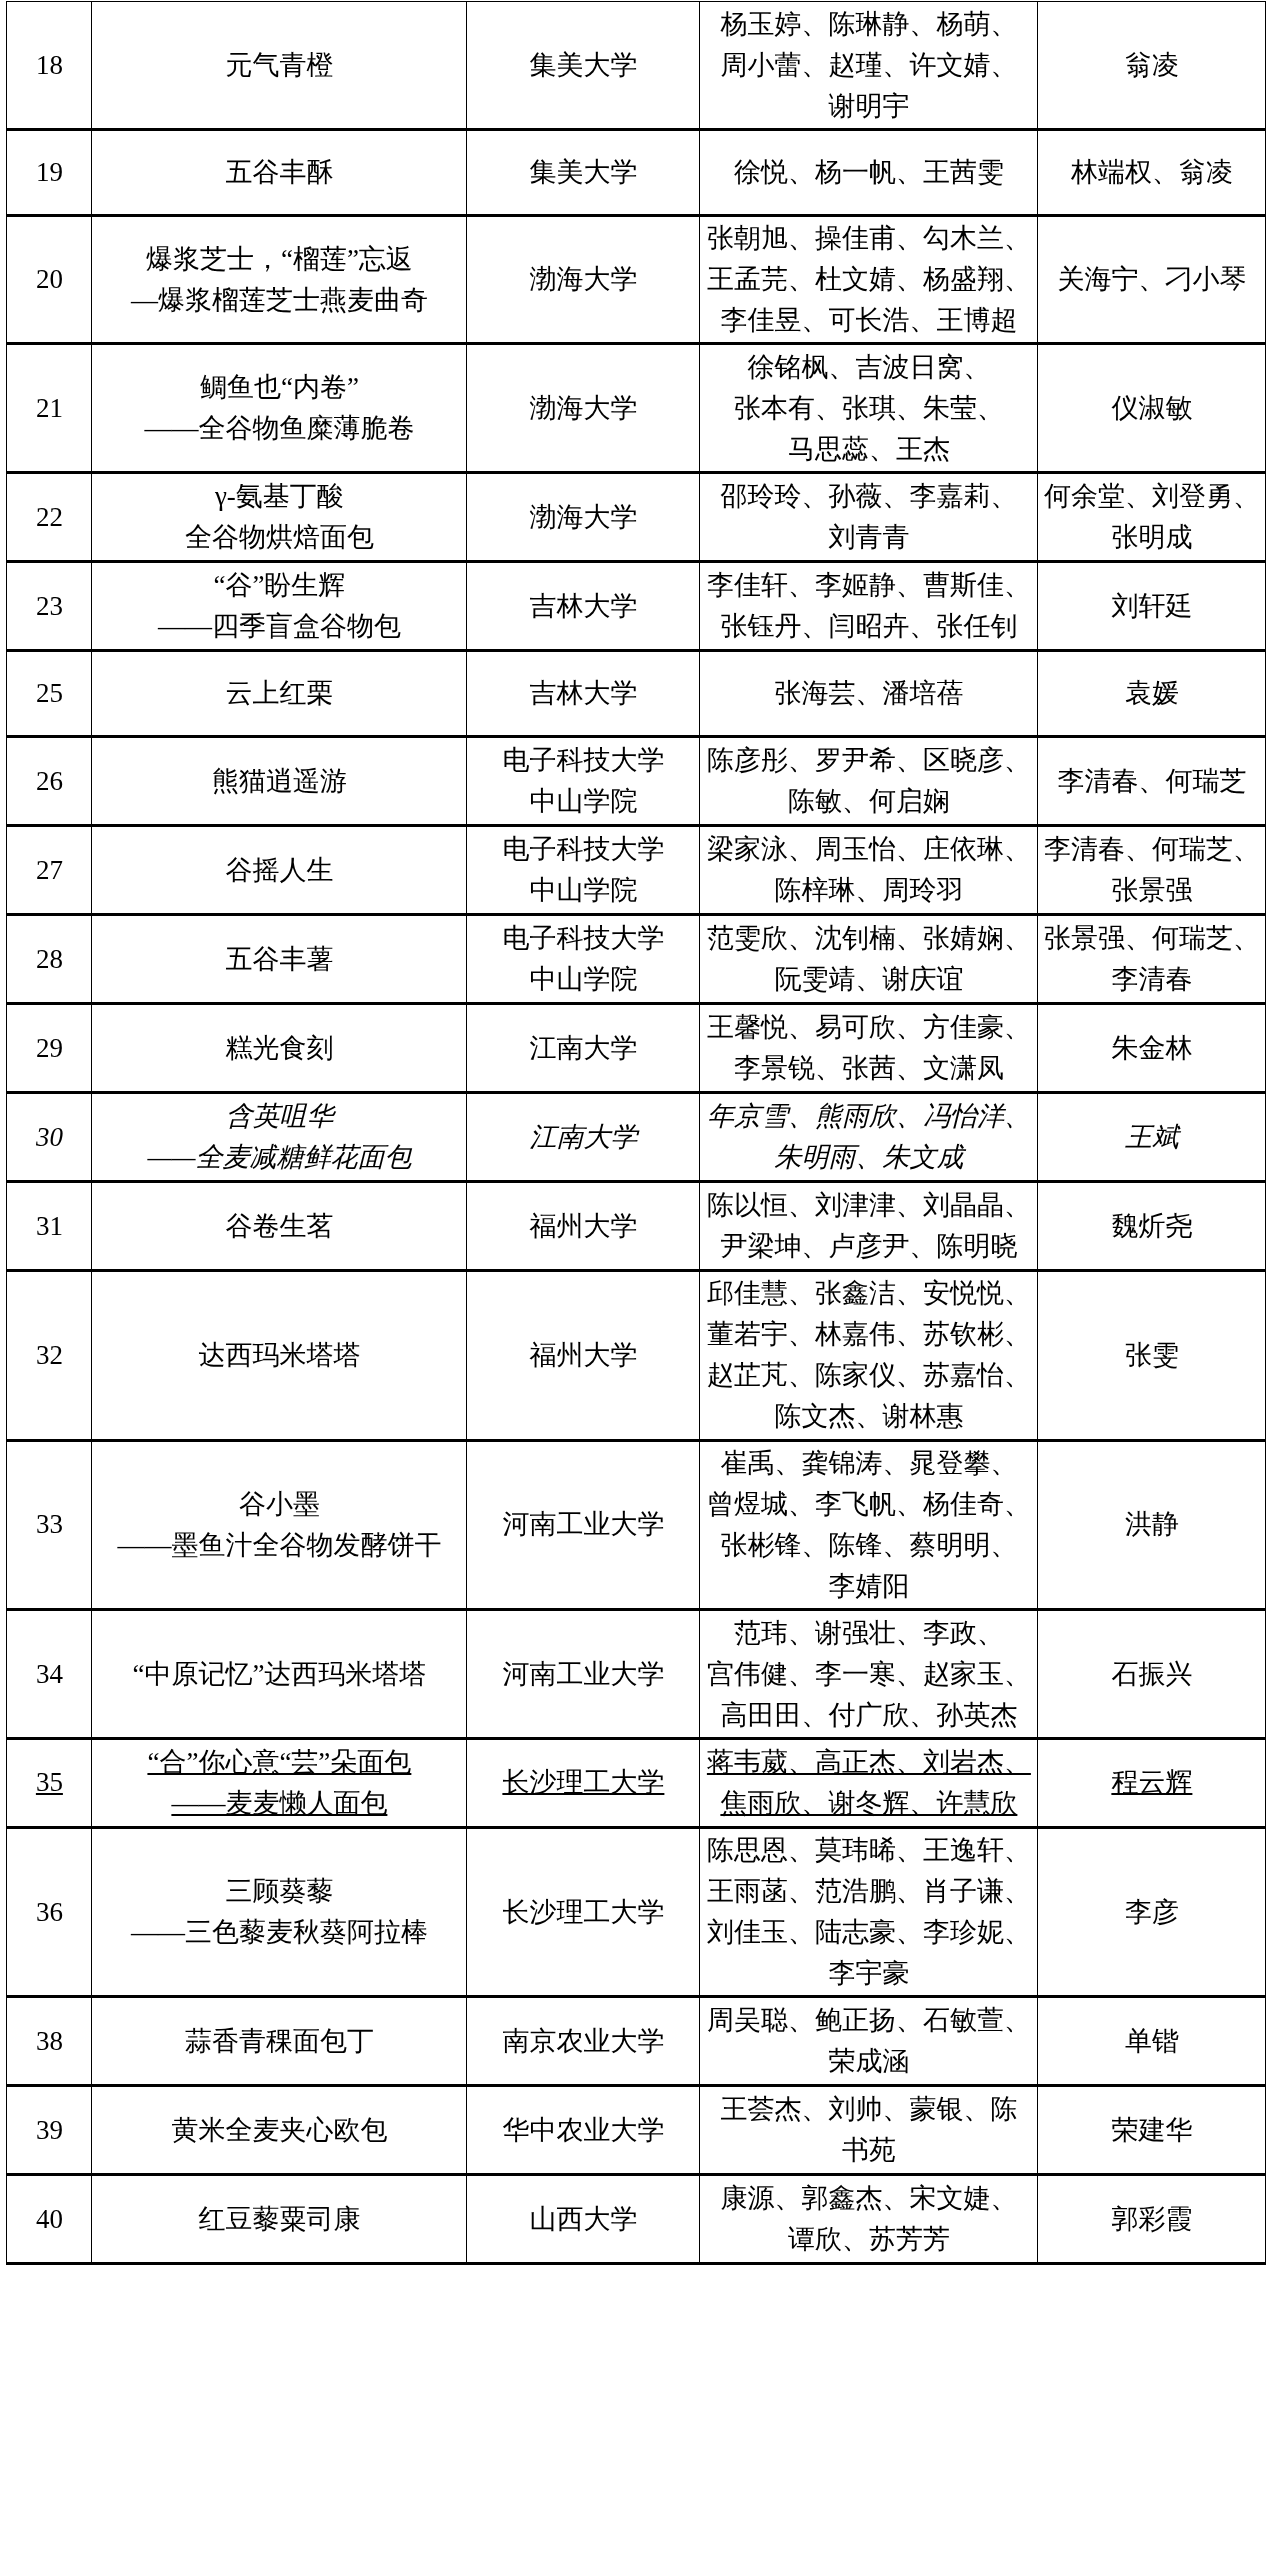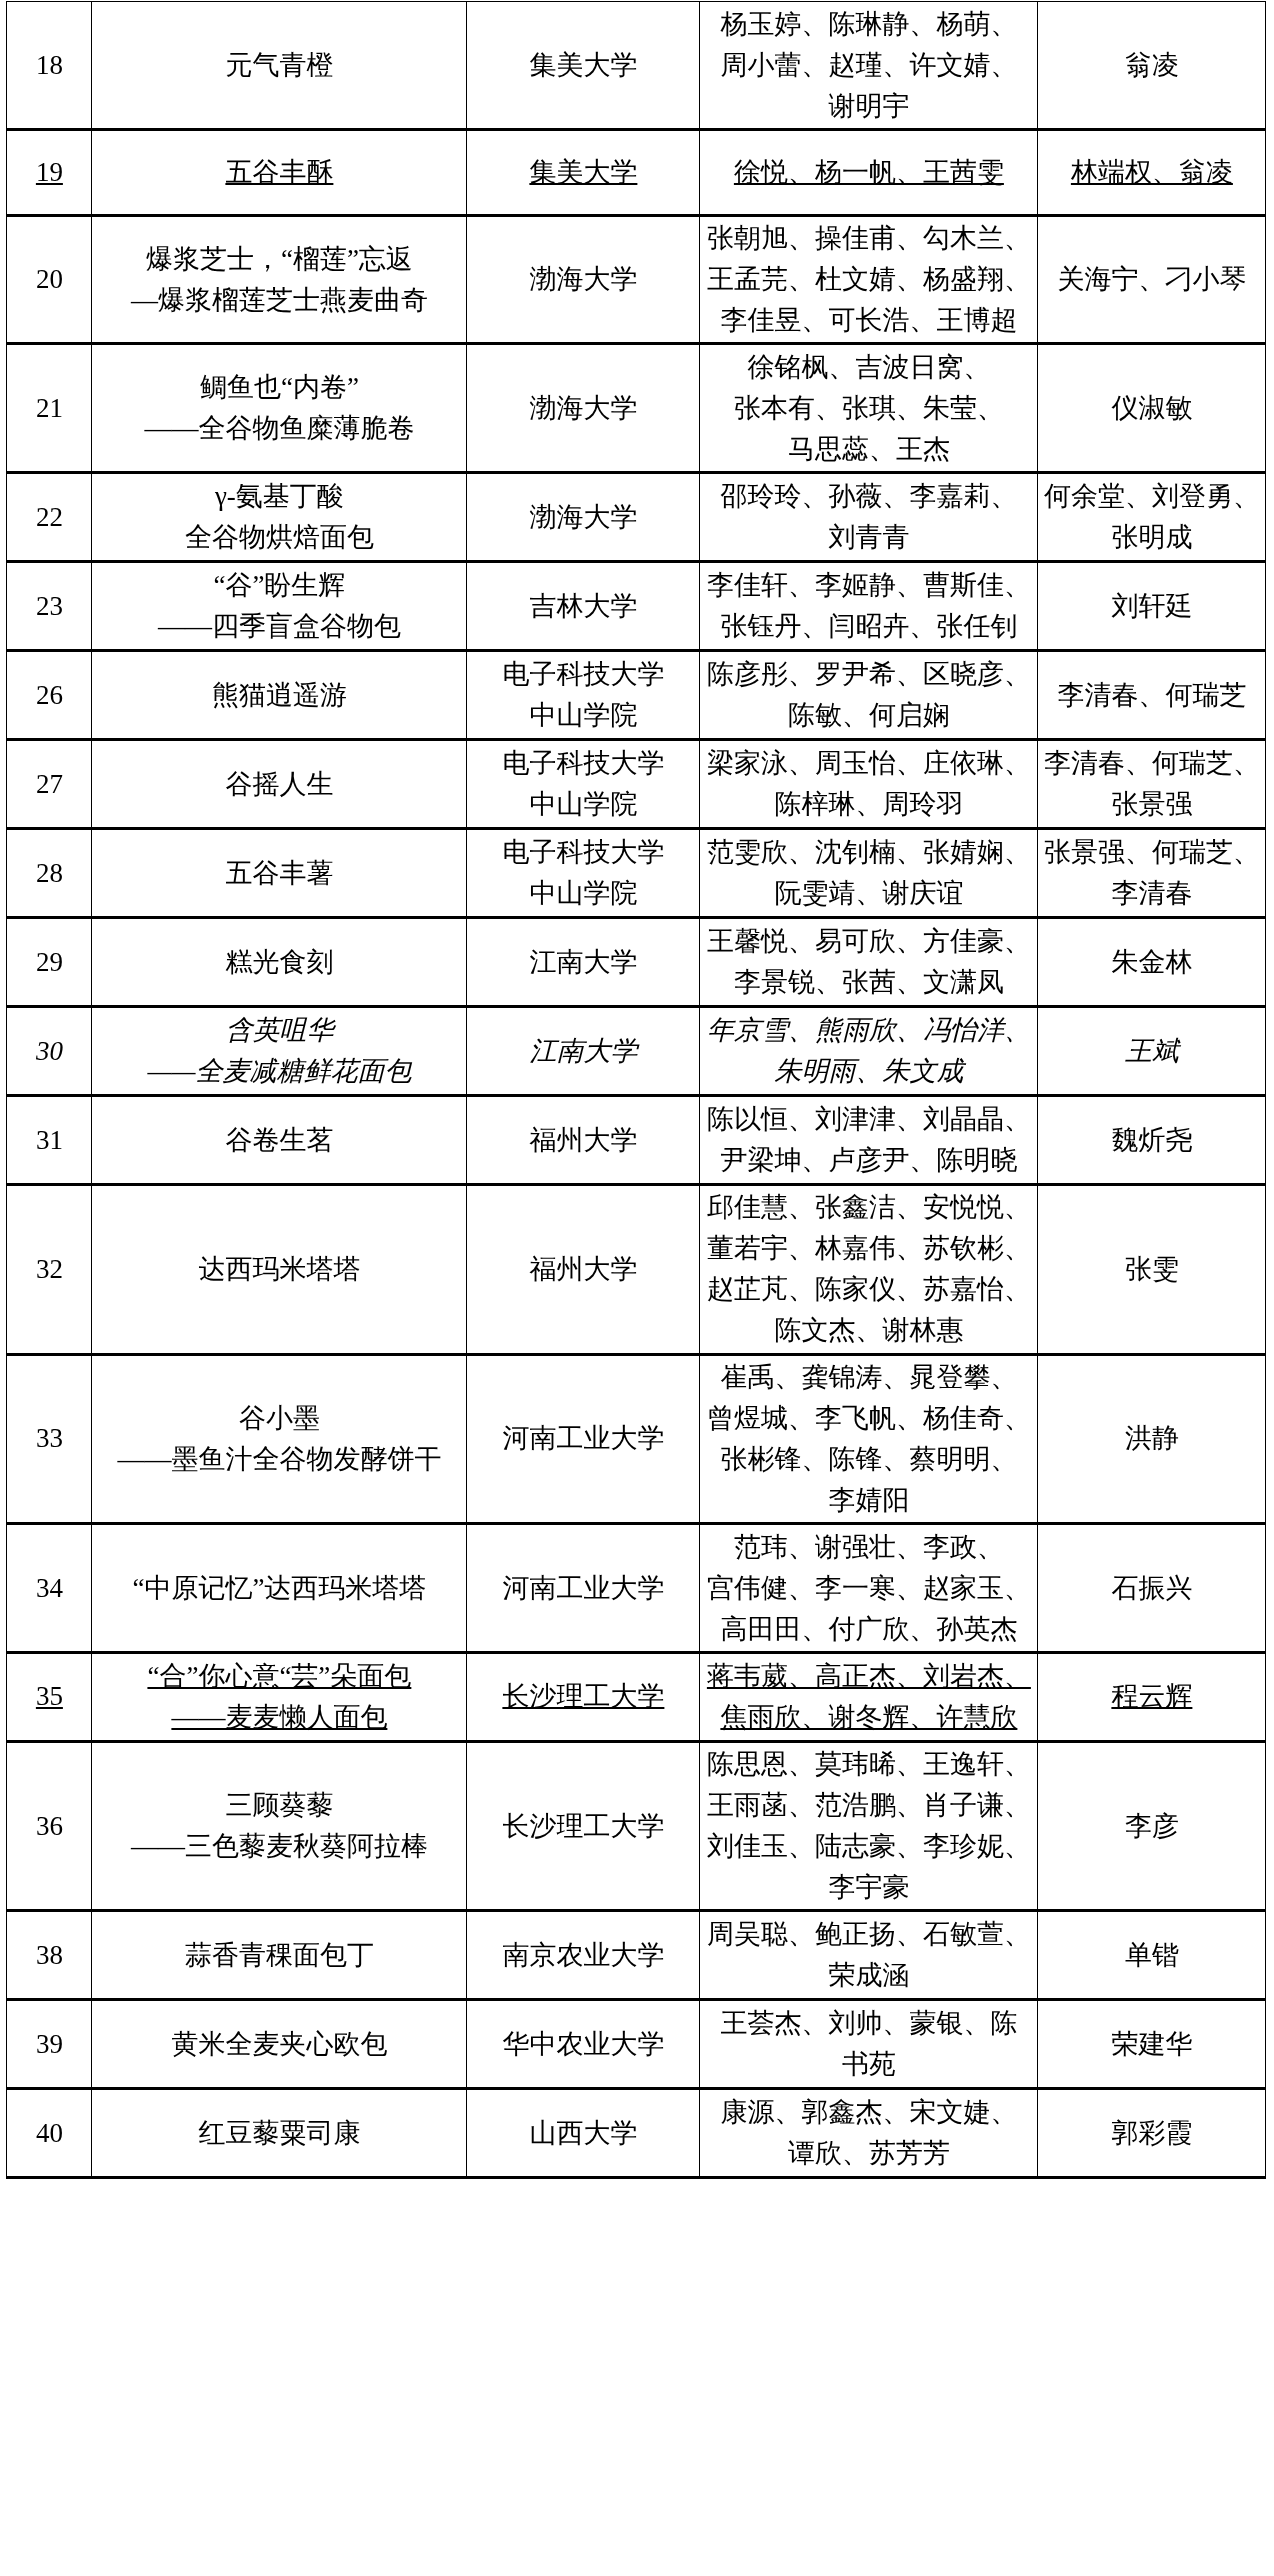--- a/index.html
+++ b/index.html
@@ -57,21 +57,21 @@
           </td>
           <td>
             <div class="cell-line">杨玉婷、陈琳静、杨萌、</div>
             <div class="cell-line">周小蕾、赵瑾、许文婧、</div>
             <div class="cell-line">谢明宇</div>
           </td>
           <td>
             <div class="cell-line">翁凌</div>
           </td>
         </tr>
-        <tr style="height: 86px; text-decoration: underline;">
+        <tr style="height: 86px;">
           <td class="num">19</td>
           <td>
             <div class="cell-line">五谷丰酥</div>
           </td>
           <td>
             <div class="cell-line">集美大学</div>
           </td>
           <td>
             <div class="cell-line">徐悦、杨一帆、王茜雯</div>
           </td>
@@ -141,20 +141,35 @@
           </td>
           <td>
             <div class="cell-line">吉林大学</div>
           </td>
           <td>
             <div class="cell-line">李佳轩、李姬静、曹斯佳、</div>
             <div class="cell-line">张钰丹、闫昭卉、张任钊</div>
           </td>
           <td>
             <div class="cell-line">刘轩廷</div>
+          </td>
+        </tr>
+        <tr style="height: 86px;">
+          <td class="num">25</td>
+          <td>
+            <div class="cell-line">云上红栗</div>
+          </td>
+          <td>
+            <div class="cell-line">吉林大学</div>
+          </td>
+          <td>
+            <div class="cell-line">张海芸、潘培蓓</div>
+          </td>
+          <td>
+            <div class="cell-line">袁媛</div>
           </td>
         </tr>
         <tr style="height: 89px;">
           <td class="num">26</td>
           <td>
             <div class="cell-line">熊猫逍遥游</div>
           </td>
           <td>
             <div class="cell-line">电子科技大学</div>
             <div class="cell-line">中山学院</div>

